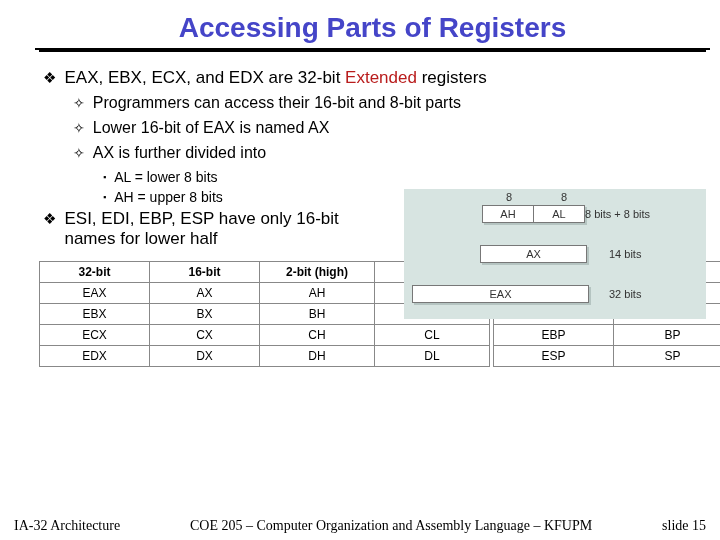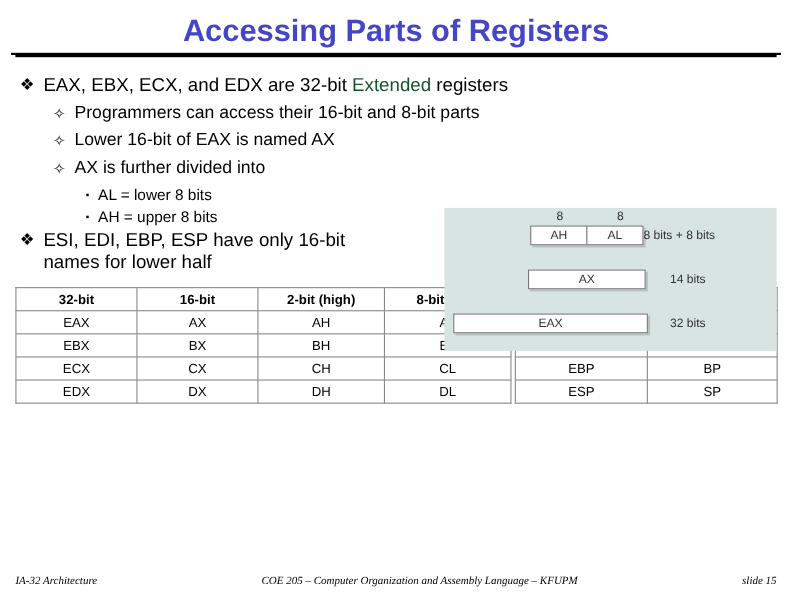--- a/index.html
+++ b/index.html
@@ -7,20 +7,21 @@
     width: 720px; height: 540px;
     background: #0a0a40;
     font-family: Arial, sans-serif;
     position: relative;
   }
   .slide {
     width: 720px; height: 540px;
     background: #fff;
     position: relative;
     overflow: hidden;
+    padding-left: 25px;
   }
   .title-bar {
     margin: 6px 10px 8px 10px;
     padding: 6px 0 4px 0;
     text-align: center;
     color: #4545c8;
     font-family: "Comic Sans MS", cursive, sans-serif;
     font-size: 28px;
     font-weight: 600;
     border-bottom: 2px solid #000;
@@ -38,21 +39,21 @@
     margin: 6px 0 6px 32px;
     font-size: 16px;
   }
   .bullet-sub .sym { color: #000; font-size: 14px; margin-right: 8px; line-height: 19px; }
   .bullet-sub2 {
     display: flex; align-items: flex-start;
     margin: 4px 0 4px 62px;
     font-size: 14px;
   }
   .bullet-sub2 .sym { color: #000; font-size: 9px; margin-right: 8px; line-height: 16px; }
-  .ext { color: #14532d; }
+  .ext { color: #b91c1c; }
   .main-row { position: relative; }
   .last-main { width: 330px; }
   .diagram-box {
     position: absolute; right: 14px; top: 189px;
     width: 302px; height: 130px;
     background: #d7e4e1;
     font-family: Arial, sans-serif;
     font-size: 11px;
     color: #333;
   }
@@ -80,21 +81,21 @@
     padding: 3px 2px;
     background: #fff;
   }
   .reg-table th { font-weight: bold; background: #fff; }
   .reg-table td { font-family: Arial; }
   .col-gap { width: 4px; border: none !important; background: #fff; padding: 0 !important; }
   .footer {
     position: absolute; bottom: 6px; left: 0; right: 0;
     display: flex; justify-content: space-between;
     padding: 0 14px;
-    font-size: 10px; font-style: italic;
+    font-size: 14px; 
     font-family: "Times New Roman", serif;
     color: #000;
   }
   .footer .fc { text-align: center; flex: 1; }
 </style>
 </head>
 <body>
 
 <div class="slide">
   <div class="title-bar">Accessing Parts of Registers</div>

